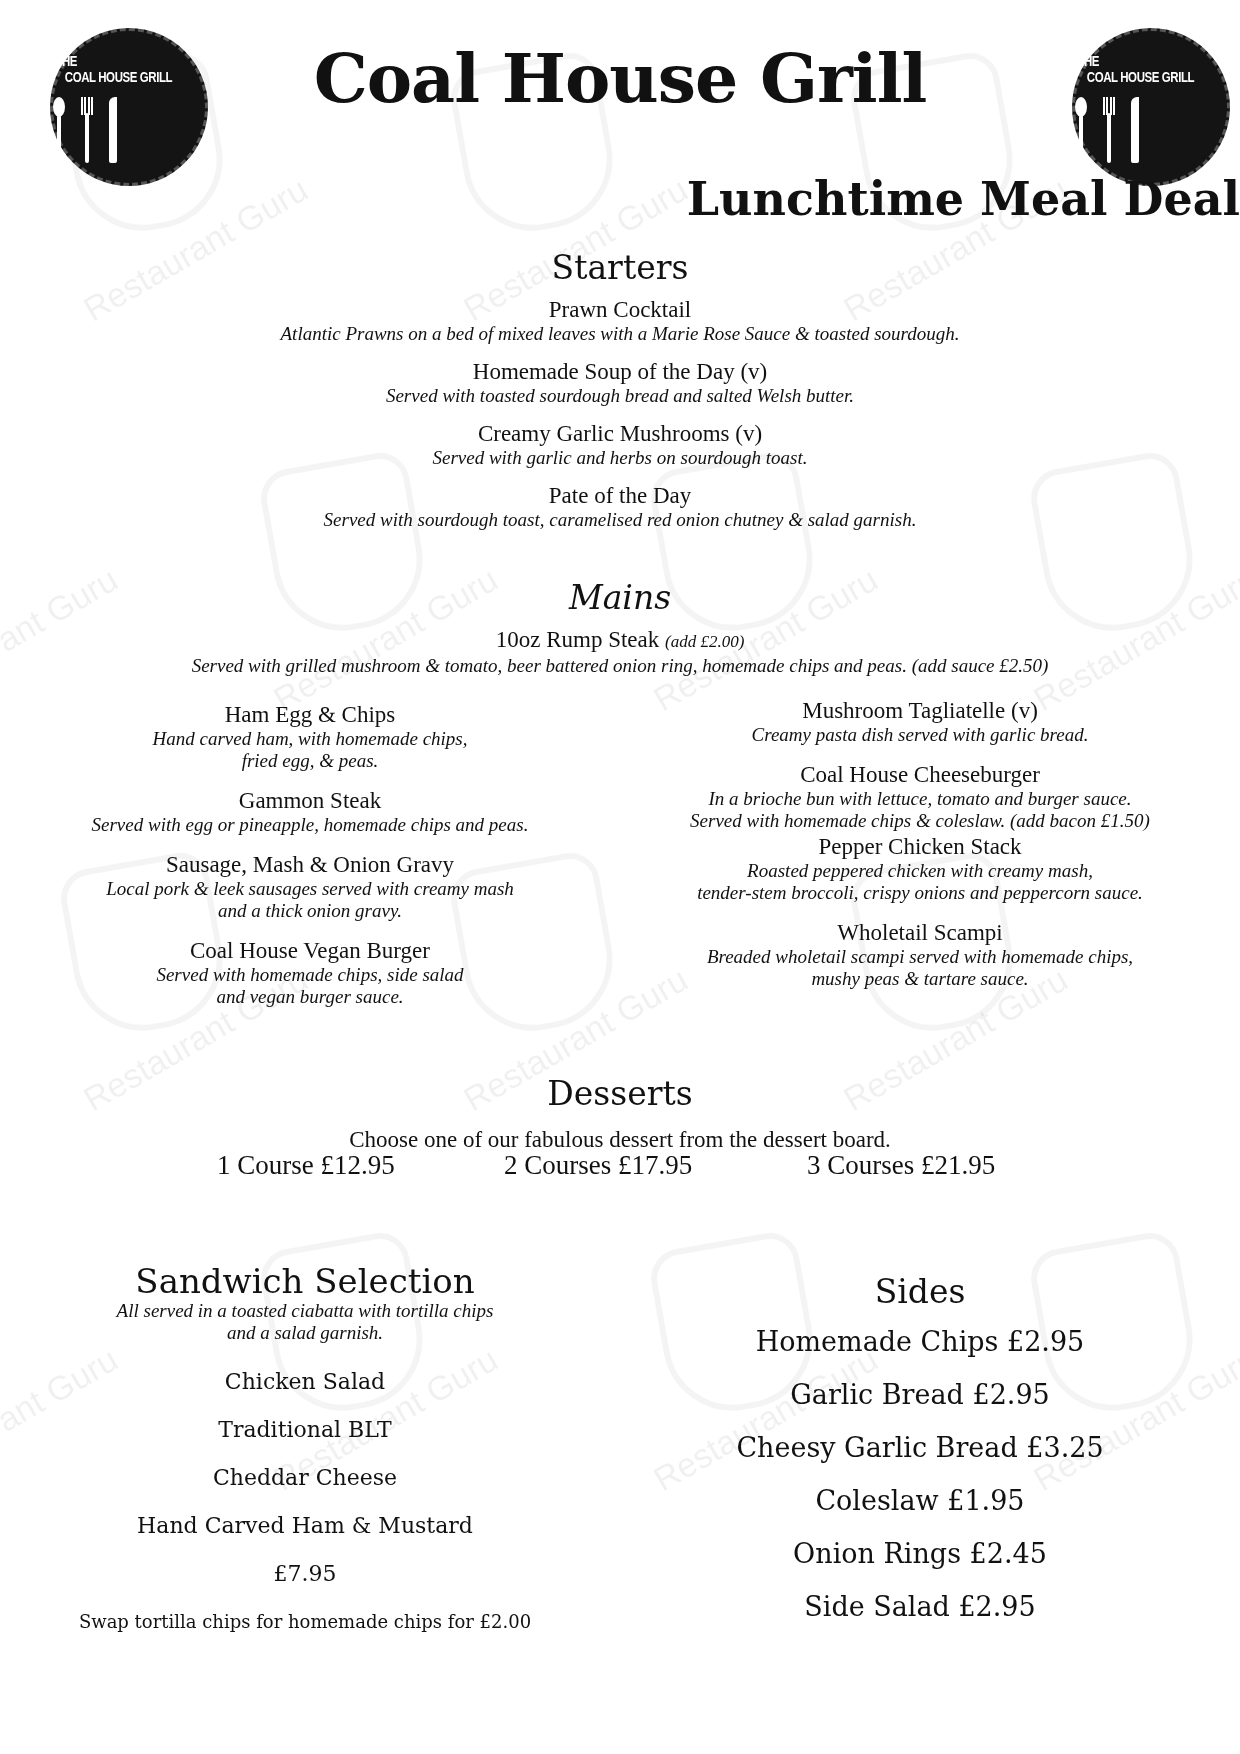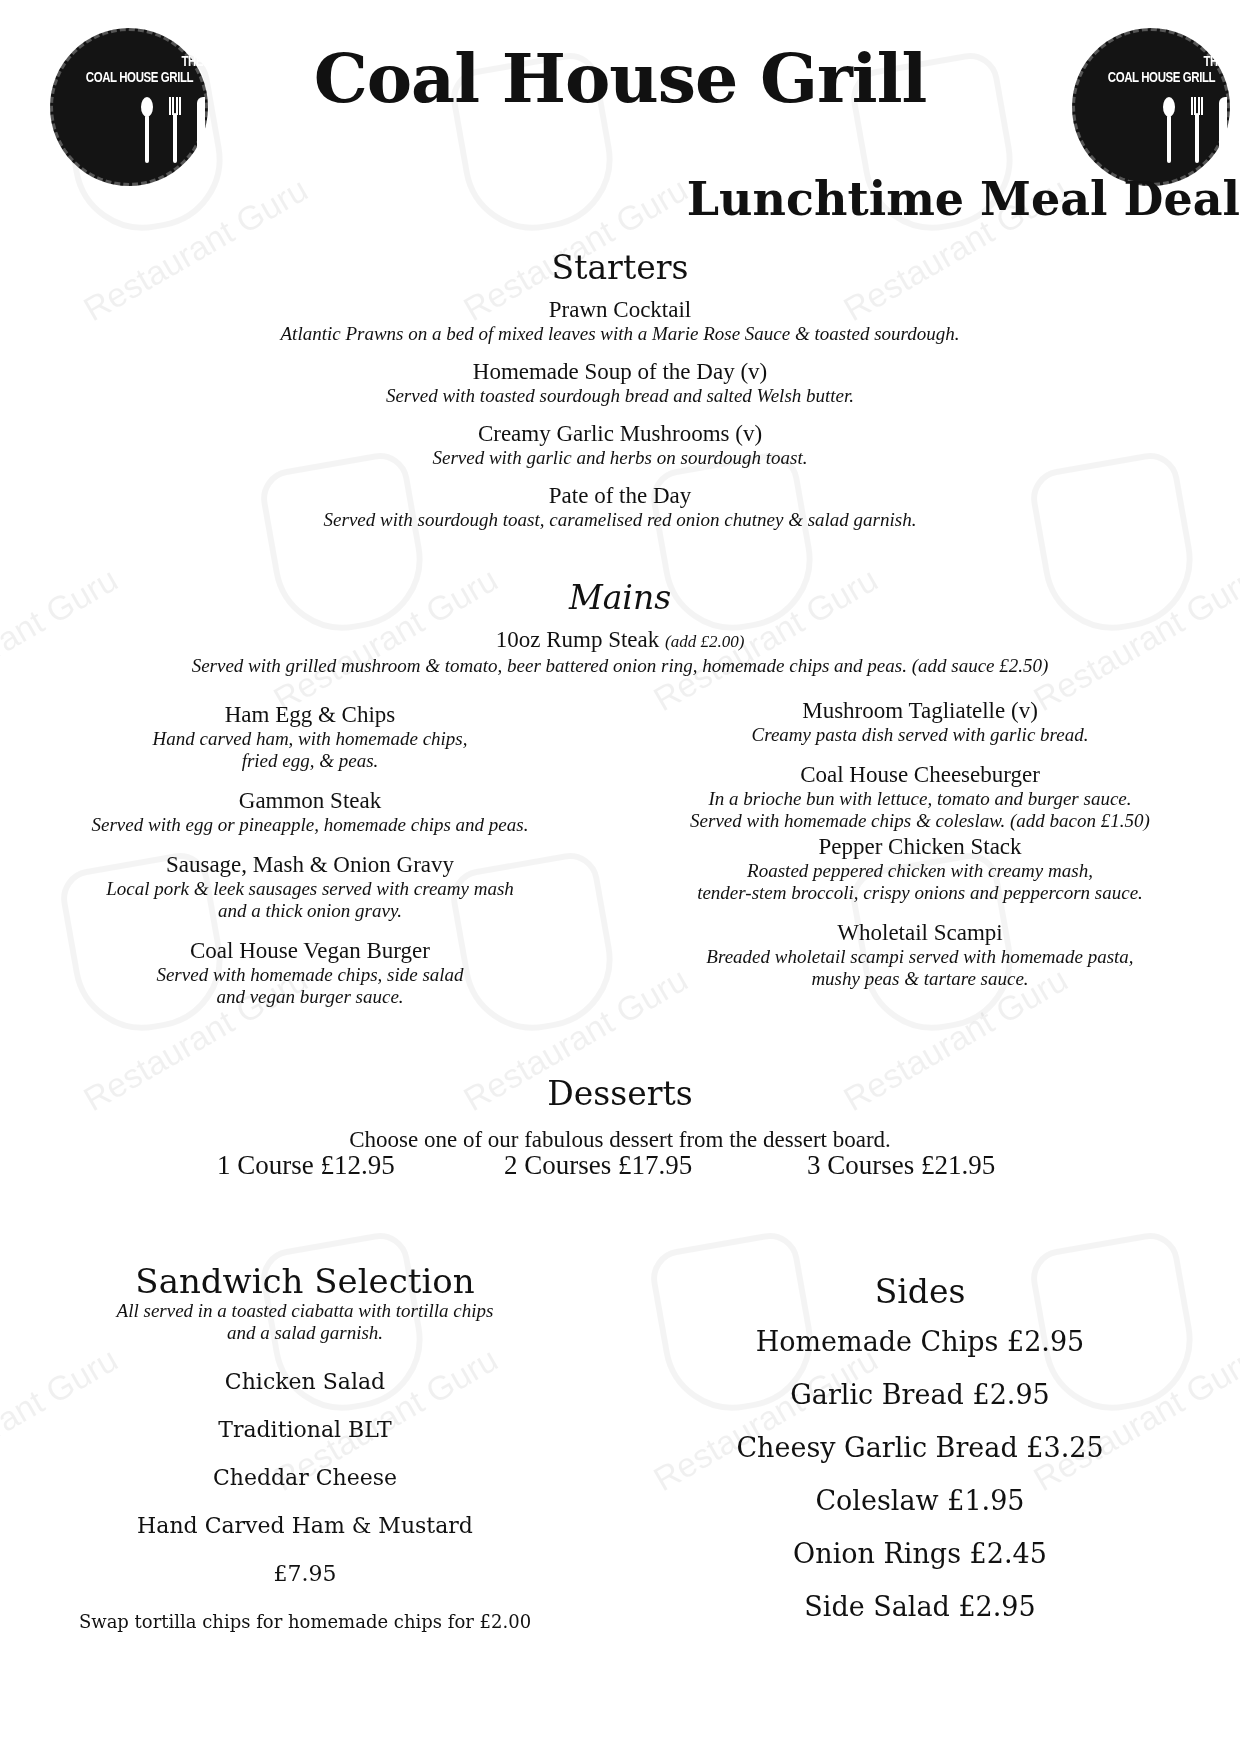--- a/index.html
+++ b/index.html
@@ -2,21 +2,21 @@
 <html><head>
   <meta charset="utf-8">
   <style>
     * { margin: 0; padding: 0; box-sizing: border-box; }
     html, body { width: 1240px; height: 1754px; background: #ffffff; overflow: hidden; }
     body { position: relative; font-family: "DejaVu Serif", "Liberation Serif", serif; color: #111; }
 
     .wm { position: absolute; color: rgba(0,0,0,0.06); font-family: "Liberation Sans", sans-serif; font-size: 34px; transform: rotate(-30deg); white-space: nowrap; pointer-events: none; }
     .wm-shape { position: absolute; width: 150px; height: 170px; border: 6px solid rgba(0,0,0,0.045); border-radius: 30px 30px 70px 70px; pointer-events: none; transform: rotate(-10deg); }
 
-    .logo { position: absolute; top: 28px; width: 158px; height: 158px; border-radius: 50%; background: #141414; border: 3px dashed #555; display: flex; flex-direction: column; align-items: flex-end; justify-content: flex-start; padding-top: 22px; color: #fff; }
+    .logo { position: absolute; top: 28px; width: 158px; height: 158px; border-radius: 50%; background: #141414; border: 3px dashed #555; display: flex; flex-direction: column; align-items: flex-start; justify-content: flex-start; padding-top: 22px; color: #fff; }
     .logo.left { left: 50px; }
     .logo.right { left: 1072px; }
     .logo .lt1, .logo .lt2 { font-family: "Liberation Sans", sans-serif; font-weight: bold; letter-spacing: -0.5px; line-height: 16px; transform: scaleX(0.82); }
     .logo .lt1 { font-size: 14px; }
     .logo .lt2 { font-size: 14px; white-space: nowrap; }
     .cutlery { display: flex; gap: 16px; margin-top: 12px; align-items: flex-end; height: 66px; }
     .spoon { width: 12px; height: 66px; position: relative; }
     .spoon::before { content: ""; position: absolute; left: 0; top: 0; width: 12px; height: 20px; border-radius: 50%; background: #fff; }
     .spoon::after { content: ""; position: absolute; left: 4px; top: 18px; width: 4px; height: 48px; background: #fff; border-radius: 2px; }
     .fork { width: 12px; height: 66px; position: relative; }
@@ -157,21 +157,21 @@
     <div class="item-desc">In a brioche bun with lettuce, tomato and burger sauce.</div>
     <div class="item-desc">Served with homemade chips &amp; coleslaw. (add bacon £1.50)</div>
   </div>
   <div class="item" style="margin-bottom:16px;">
     <div class="item-name">Pepper Chicken Stack</div>
     <div class="item-desc">Roasted peppered chicken with creamy mash,</div>
     <div class="item-desc">tender-stem broccoli, crispy onions and peppercorn sauce.</div>
   </div>
   <div class="item">
     <div class="item-name">Wholetail Scampi</div>
-    <div class="item-desc">Breaded  wholetail scampi served with homemade pasta,</div>
+    <div class="item-desc">Breaded  wholetail scampi served with homemade chips,</div>
     <div class="item-desc">mushy peas &amp; tartare sauce.</div>
   </div>
 </div>
 
 <div class="center-col" style="top:1042px;">
   <div class="h-sec" style="margin-bottom:14px;margin-top:32px;">Desserts</div>
   <div class="item-name" style="font-size:23px;">Choose one of our fabulous dessert from the dessert board.</div>
 </div>
 
 <div class="prices">

